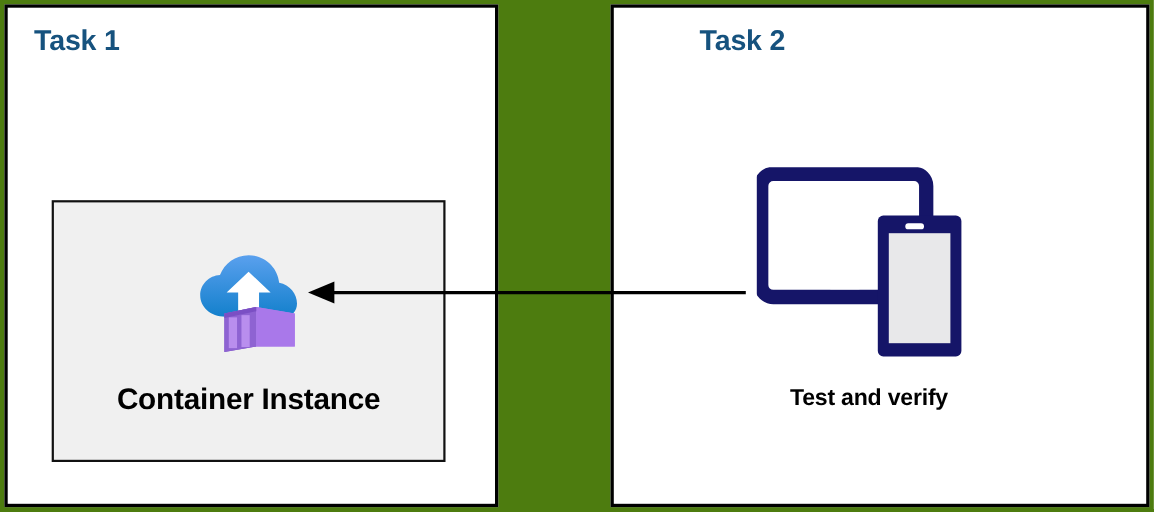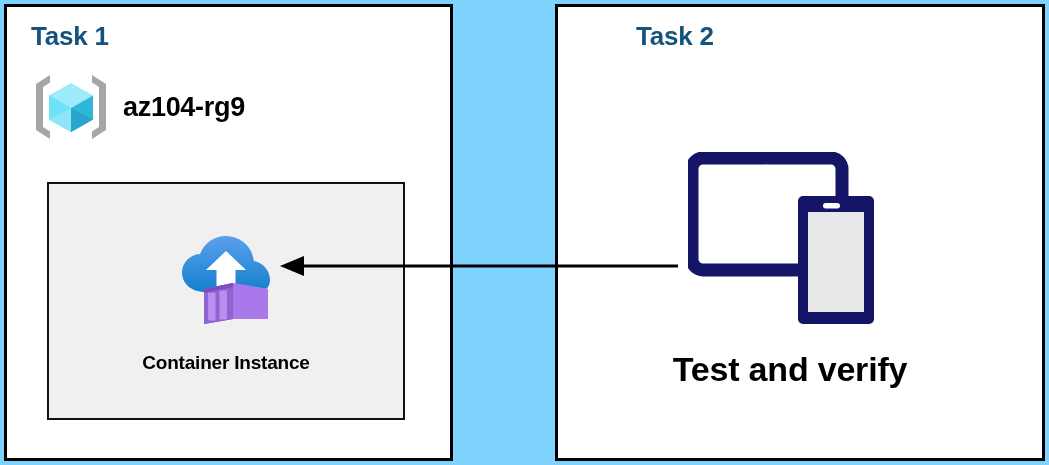--- a/index.html
+++ b/index.html
@@ -7,21 +7,21 @@
     padding: 0;
     background: #ffffff;
   }
   body {
     font-family: "Liberation Sans", sans-serif;
   }
   #canvas {
     position: relative;
     width: 1049px;
     height: 465px;
-    background: #7dd3fc;
+    background: #4d7c0f;
     overflow: hidden;
   }
 
   
   .panel {
     position: absolute;
     box-sizing: border-box;
     border: 3px solid #000000;
     background: #ffffff;
   }
@@ -67,41 +67,41 @@
     box-sizing: border-box;
     border: 2px solid #111111;
     background: #f0f0f0;
     display: flex;
     flex-direction: column;
     align-items: center;
     justify-content: center;
   }
   #aci-icon { width: 96px; height: 92px; display: block; margin-top: 6px; }
   #aci-label {
-    font-size: 19px;
+    font-size: 27px;
     font-weight: bold;
     color: #000000;
     margin-top: 26px;
     white-space: nowrap;
     letter-spacing: -0.2px;
   }
 
   
   #devices-group {
     position: absolute;
     left: 630px;
     top: 152px;
     width: 320px;
     display: flex;
     flex-direction: column;
     align-items: center;
   }
   #devices-icon { width: 205px; height: 190px; display: block; }
   #devices-label {
-    font-size: 34px;
+    font-size: 21px;
     font-weight: bold;
     color: #000000;
     margin-top: 8px;
     white-space: nowrap;
     letter-spacing: -0.2px;
   }
 
   
   #connector-arrow {
     position: absolute;
@@ -114,41 +114,20 @@
 </style>
 </head>
 <body>
 
 <div id="canvas">
 
   <div class="panel" id="panel-task1">
 
     <div class="panel-title">Task 1</div>
 
-    <div id="rg-row">
-      <span id="rg-icon-wrap">
-        <svg id="rg-icon" viewBox="0 0 76 76" xmlns="http://www.w3.org/2000/svg">
-
-          <g fill="#a6a6a6">
-            <path d="M17 6 L3 15 L3 61 L17 70 L17 62.5 L10 58 L10 18 L17 13.5 Z"></path>
-            <path d="M59 6 L73 15 L73 61 L59 70 L59 62.5 L66 58 L66 18 L59 13.5 Z"></path>
-          </g>
-
-          <g>
-            <polygon points="38,14 60,26.5 38,39 16,26.5" fill="#9cecfb"></polygon>
-            <polygon points="16,26.5 38,39 38,63 16,50.5" fill="#41d6f7"></polygon>
-            <polygon points="60,26.5 38,39 38,63 60,50.5" fill="#30b6d8"></polygon>
-            <polygon points="16,26.5 38,39 16,50.5" fill="#6fe0f7"></polygon>
-            <polygon points="38,39 60,50.5 38,63" fill="#2aa6cc"></polygon>
-            <polygon points="16,50.5 38,39 38,63" fill="#8fe6fa"></polygon>
-          </g>
-        </svg>
-      </span>
-      <span id="rg-label">az104-rg9</span>
-    </div>
 
     <div id="resource-box">
       <span id="aci-icon-wrap">
         <svg id="aci-icon" viewBox="0 0 96 92" xmlns="http://www.w3.org/2000/svg">
           <defs>
             <linearGradient id="cloudGrad" x1="0" y1="0" x2="0" y2="1">
               <stop offset="0%" stop-color="#5aa0ee"></stop>
               <stop offset="100%" stop-color="#1380cc"></stop>
             </linearGradient>
             <linearGradient id="boxGrad" x1="0" y1="0" x2="1" y2="0">

